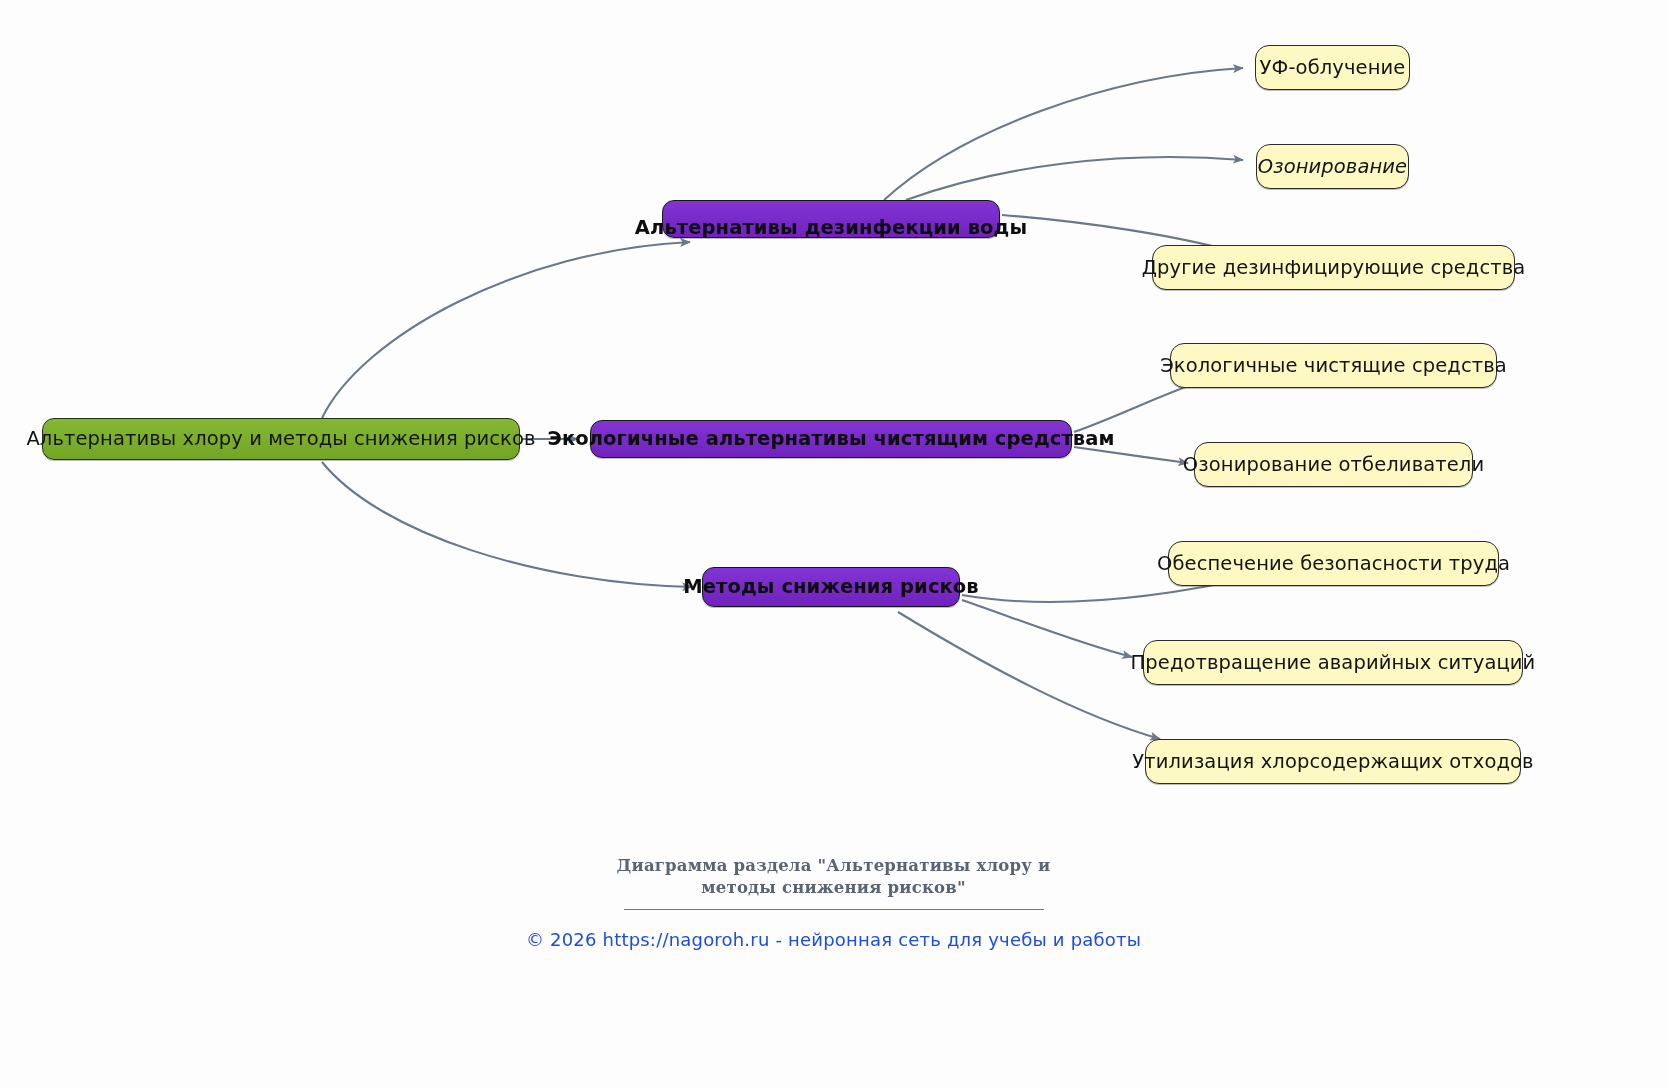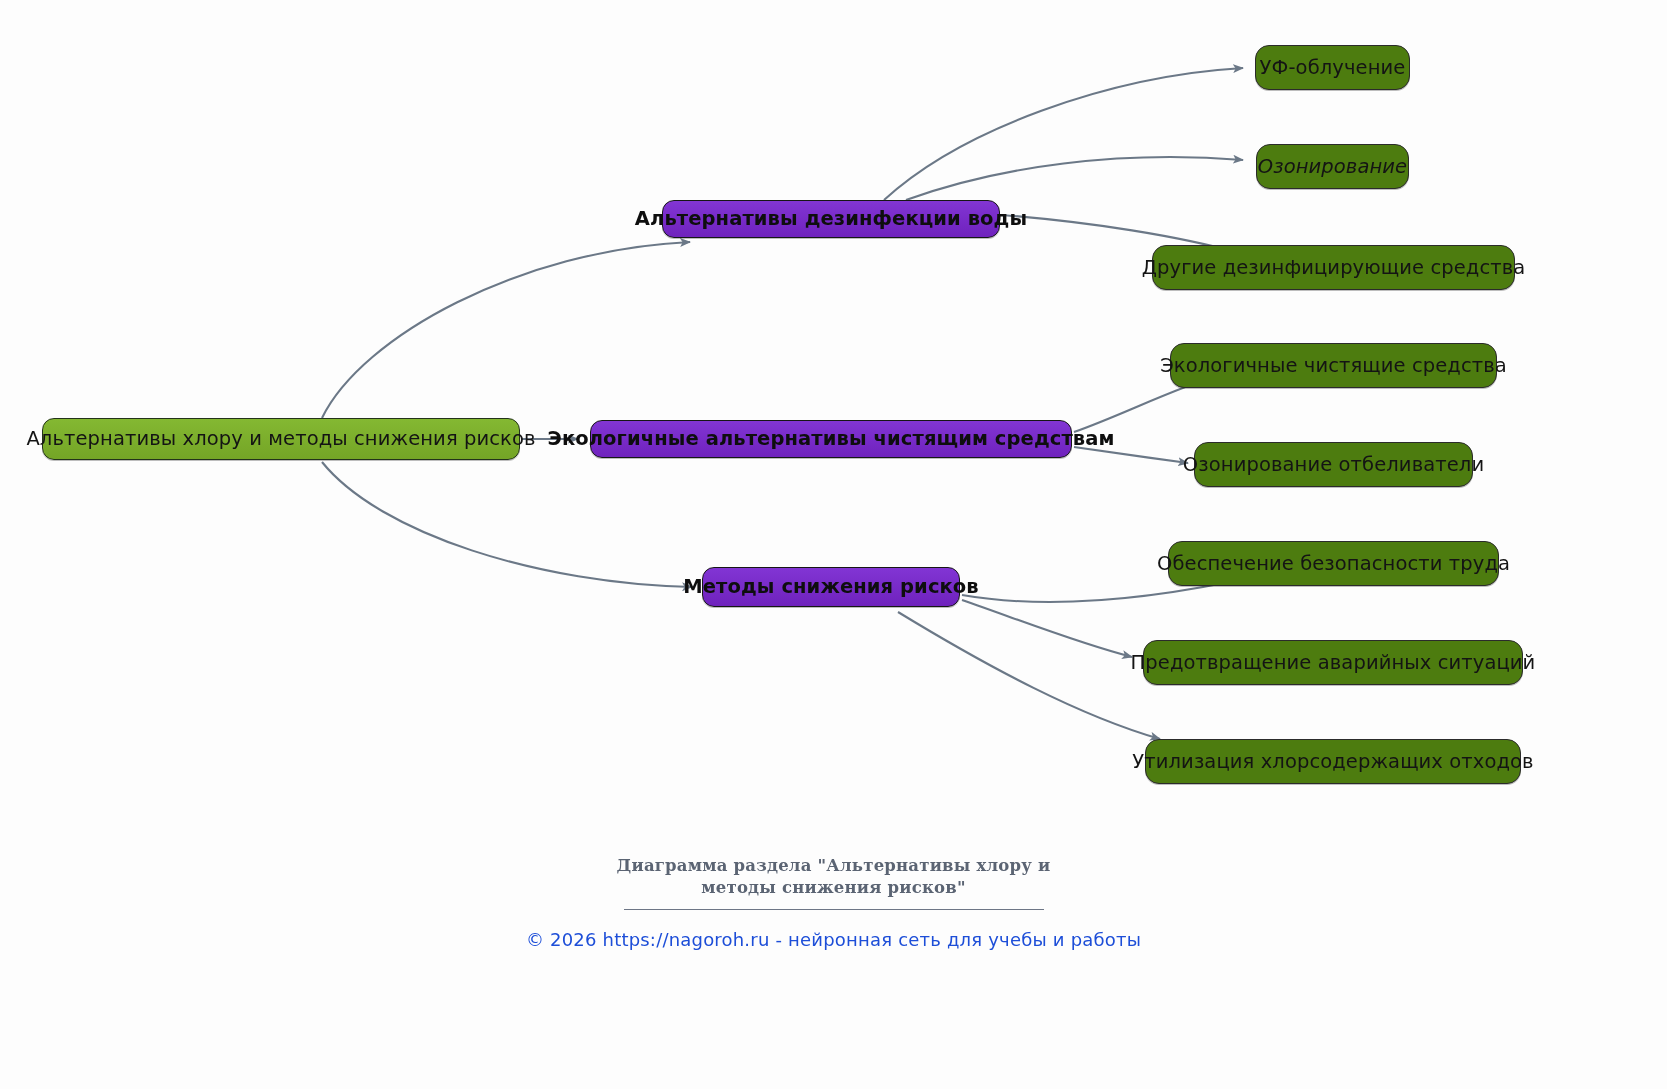--- a/index.html
+++ b/index.html
@@ -48,21 +48,21 @@
   .node-branch {
     background: #7b2bc9;
     background: linear-gradient(#8235d4, #6f22bd);
     border-color: #161616;
     color: #0e0e0e;
     font-size: 19.5px;
     font-weight: 600;
     box-shadow: 0 1px 0 rgba(0,0,0,.25);
   }
   .node-leaf {
-    background: #4d7c0f;
+    background: #fef9c3;
     border: 1.7px solid #2b2b2b;
     border-radius: 14px;
     color: #141414;
     font-size: 19.5px;
     box-shadow: 0 1px 0 rgba(0,0,0,.25);
   }
   #footer {
     position: absolute;
     left: 0;
     right: 0;
@@ -117,21 +117,21 @@
       <path d="M962,595 C1060,612 1168,596 1258,576"></path>
       <path d="M962,600 C1020,620 1080,644 1132,657"></path>
       <path d="M898,612 C990,668 1080,716 1160,739"></path>
     </g>
   </svg>
 
   <div class="node node-root" style="left:42px; top:418px; width:478px; height:42px;">
     <span class="label">Альтернативы хлору и методы снижения рисков</span>
   </div>
 
-  <div class="node node-branch" style="left:662px; top:200px; width:338px; height:38px;">
+  <div class="node node-branch" style="left:662px; top:200px; width:338px; height:38px;align-items:flex-end;">
     <span class="label">Альтернативы дезинфекции воды</span>
   </div>
 
   <div class="node node-branch" style="left:590px; top:420px; width:482px; height:38px;">
     <span class="label">Экологичные альтернативы чистящим средствам</span>
   </div>
 
   <div class="node node-branch" style="left:702px; top:567px; width:258px; height:40px;">
     <span class="label">Методы снижения рисков</span>
   </div>

